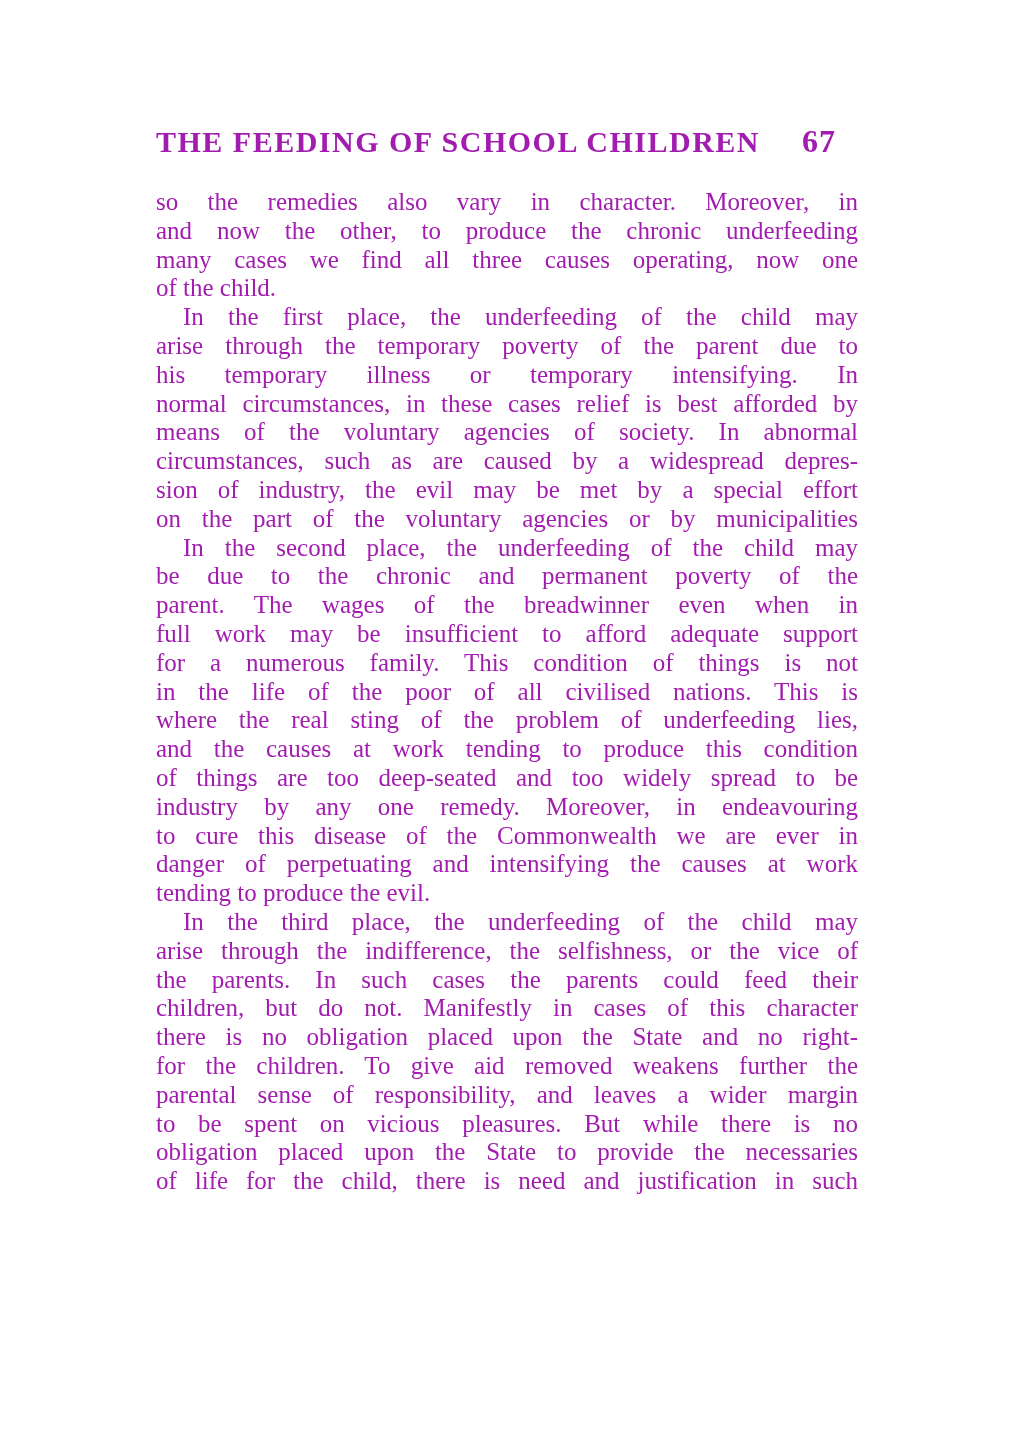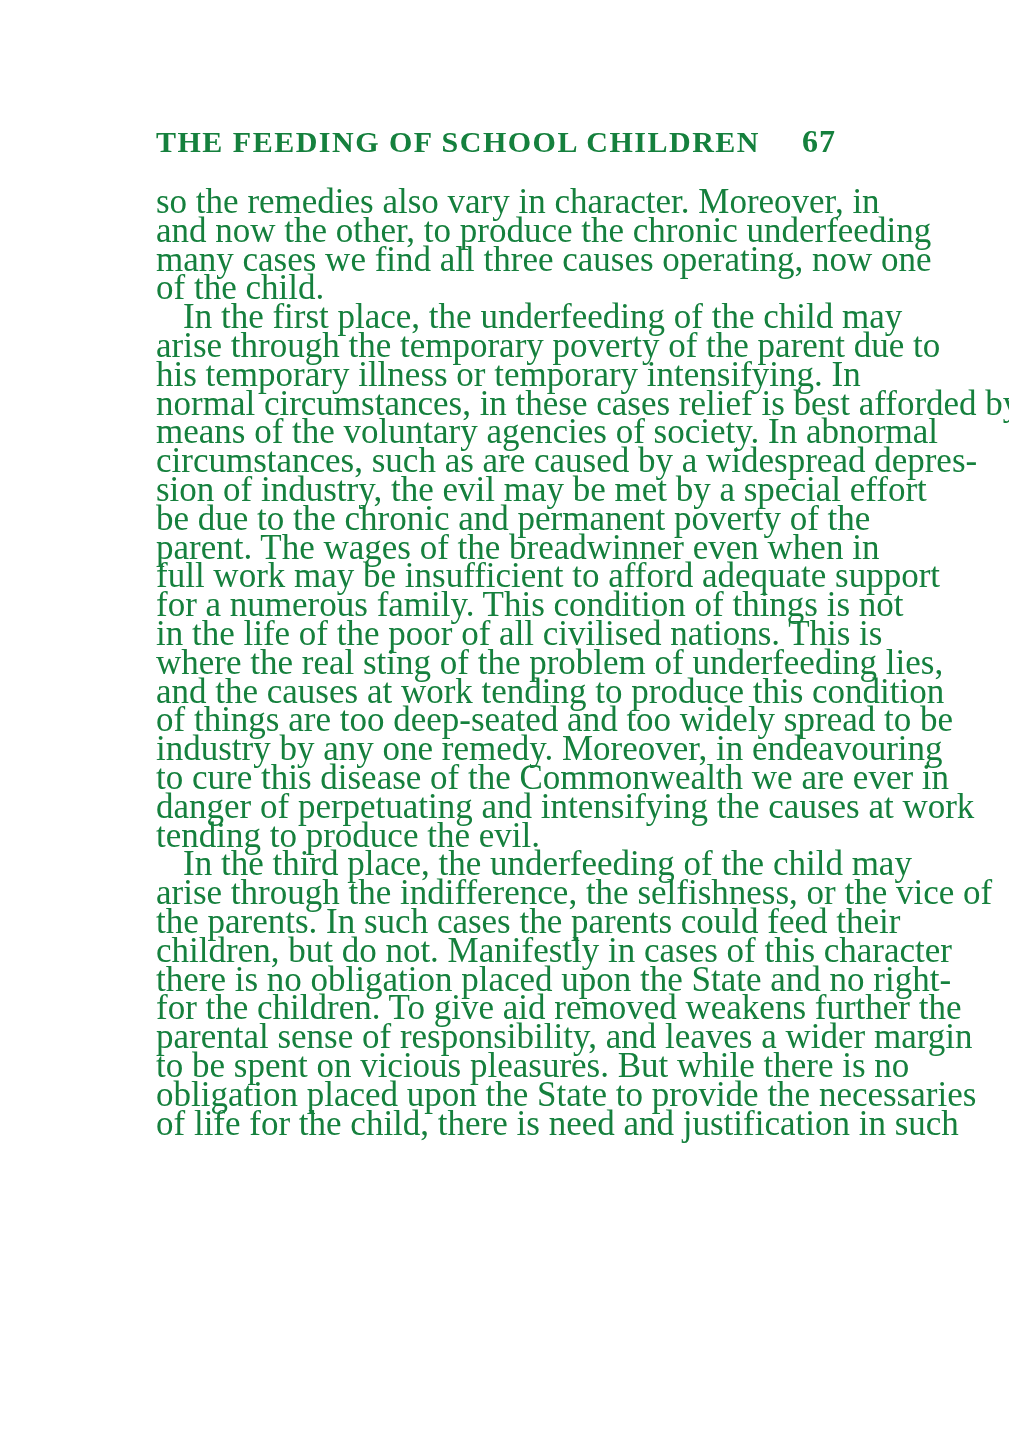--- a/index.html
+++ b/index.html
@@ -5,21 +5,21 @@
   html, body {
     margin: 0;
     padding: 0;
     background: #ffffff;
   }
   .page {
     position: relative;
     width: 1009px;
     height: 1432px;
     background: #ffffff;
-    color: #15803d;
+    color: #a21caf;
     font-family: "Liberation Serif", "DejaVu Serif", serif;
     overflow: hidden;
   }
   .running-head {
     position: absolute;
     left: 156px;
     top: 123px;
     width: 702px;
     display: flex;
     justify-content: space-between;
@@ -32,21 +32,21 @@
   .folio {
     font-size: 32px;
     letter-spacing: 1px;
     padding-right: 22px;
   }
   .text-body {
     position: absolute;
     left: 156px;
     top: 188px;
     width: 702px;
-    font-size: 35px;
+    font-size: 25px;
     line-height: 28.8px;
     font-weight: 400;
   }
   .line {
     height: 28.8px;
     white-space: nowrap;
     text-align: justify;
     text-align-last: justify;
     overflow: visible;
   }
@@ -77,23 +77,25 @@
     </div>
 
     <div>
       <div class="line first">In the first place, the underfeeding of the child may</div>
       <div class="line">arise through the temporary poverty of the parent due to</div>
       <div class="line">his temporary illness or temporary intensifying.  In</div>
       <div class="line">normal circumstances, in these cases relief is best afforded by</div>
       <div class="line">means of the voluntary agencies of society.  In abnormal</div>
       <div class="line">circumstances, such as are caused by a widespread depres-</div>
       <div class="line">sion of industry, the evil may be met by a special effort</div>
+      <div class="line">on the part of the voluntary agencies or by municipalities</div>
     </div>
 
     <div>
+      <div class="line first">In the second place, the underfeeding of the child may</div>
       <div class="line">be due to the chronic and permanent poverty of the</div>
       <div class="line">parent.  The wages of the breadwinner even when in</div>
       <div class="line">full work may be insufficient to afford adequate support</div>
       <div class="line">for a numerous family.  This condition of things is not</div>
       <div class="line">in the life of the poor of all civilised nations.  This is</div>
       <div class="line">where the real sting of the problem of underfeeding lies,</div>
       <div class="line">and the causes at work tending to produce this condition</div>
       <div class="line">of things are too deep-seated and too widely spread to be</div>
       <div class="line">industry by any one remedy.  Moreover, in endeavouring</div>
       <div class="line">to cure this disease of the Commonwealth we are ever in</div>

